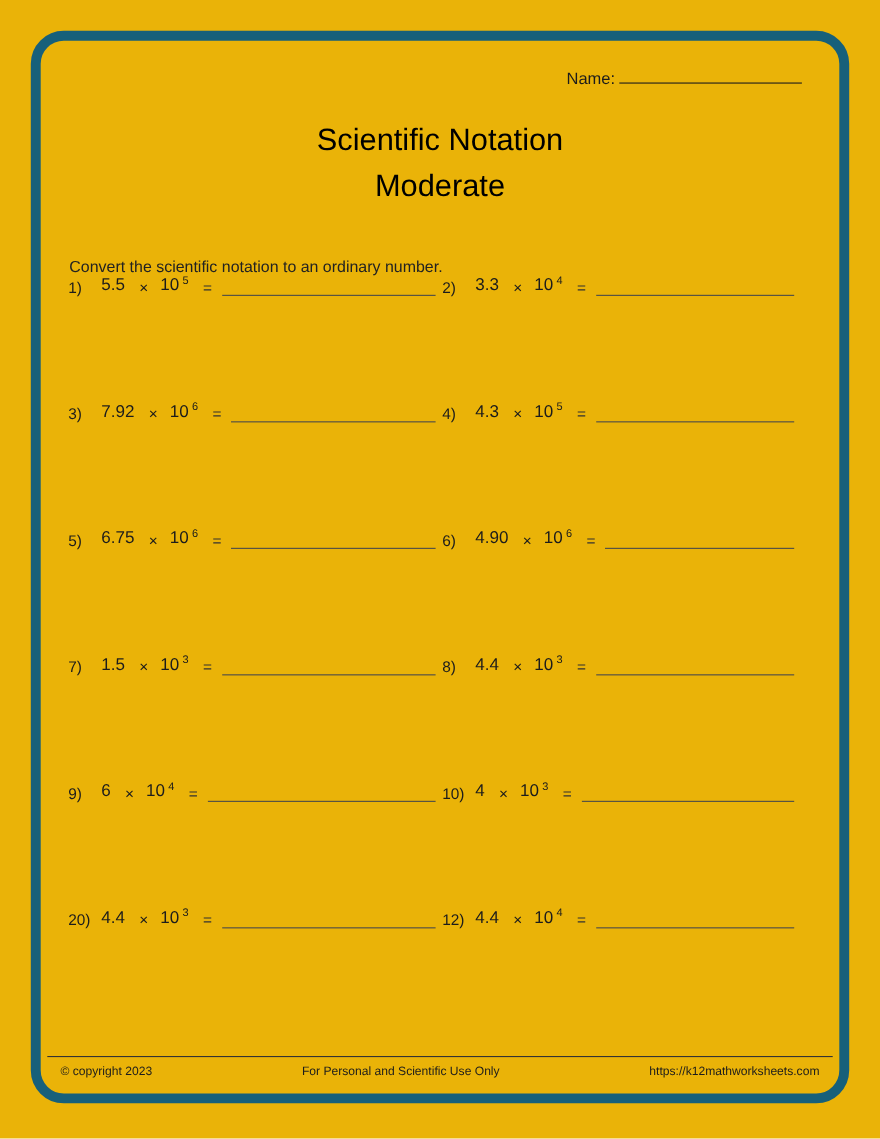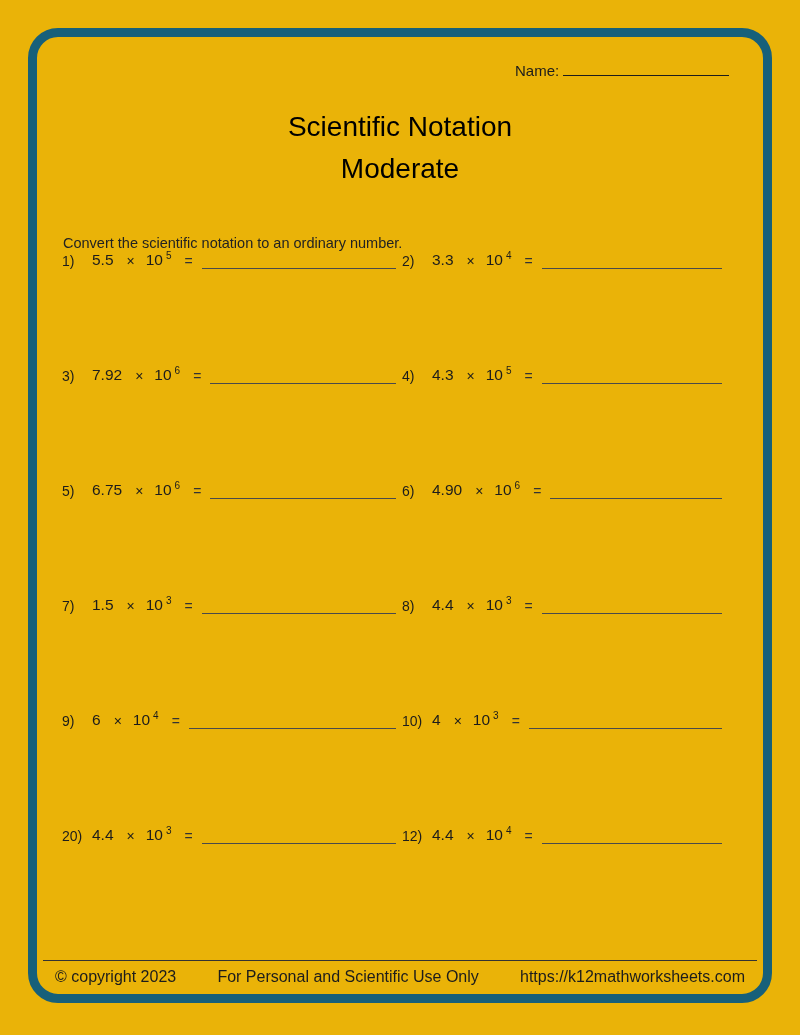--- a/index.html
+++ b/index.html
@@ -99,21 +99,21 @@
   .footer-rule {
     border-top: 1.5px solid #333;
     height: 0;
   }
   .footer-row {
     display: flex;
     justify-content: space-between;
     align-items: flex-end;
     margin-top: 7px;
     padding: 0 12px;
-    font-size: 16px;
+    font-size: 11px;
     color: #1c1c1c;
   }
 </style>
 </head>
 <body>
 
 <div class="sheet">
   <div class="frame"></div>
 
   <div class="name-row">

